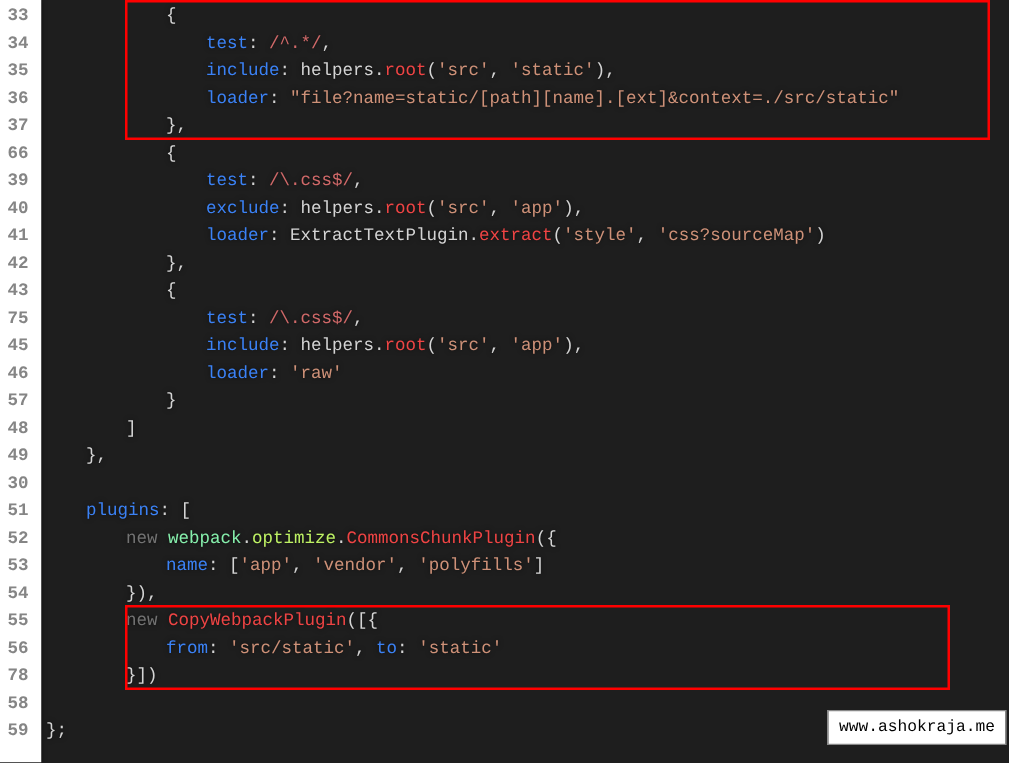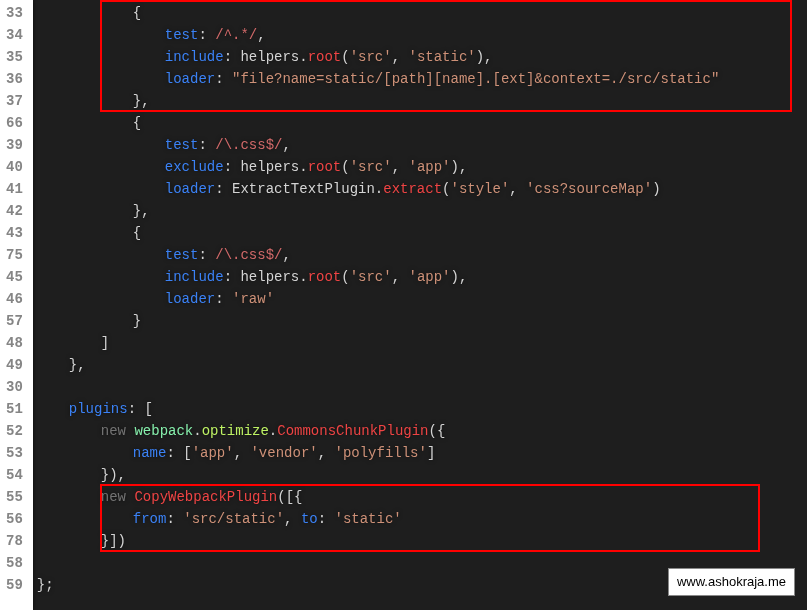--- a/index.html
+++ b/index.html
@@ -52,24 +52,24 @@
 
   .highlight-box {
     position: absolute;
     border: 2px solid #ff0000;
     pointer-events: none;
     z-index: 10;
   }
   .watermark {
     position: absolute;
     bottom: 14px;
-    right: 12px;
+    right: 2px;
     background: #ffffff;
     color: #000000;
-    font-family: Liberation Sans, sans-serif;
+    font-family: Liberation Mono, monospace;
     font-size: 13px;
     padding: 2px 8px;
     border: 1px solid #888;
     z-index: 20;
   }
   
   .torn {
     filter: drop-shadow(0 0 2px rgba(0,0,0,0.6));
   }
 </style>

